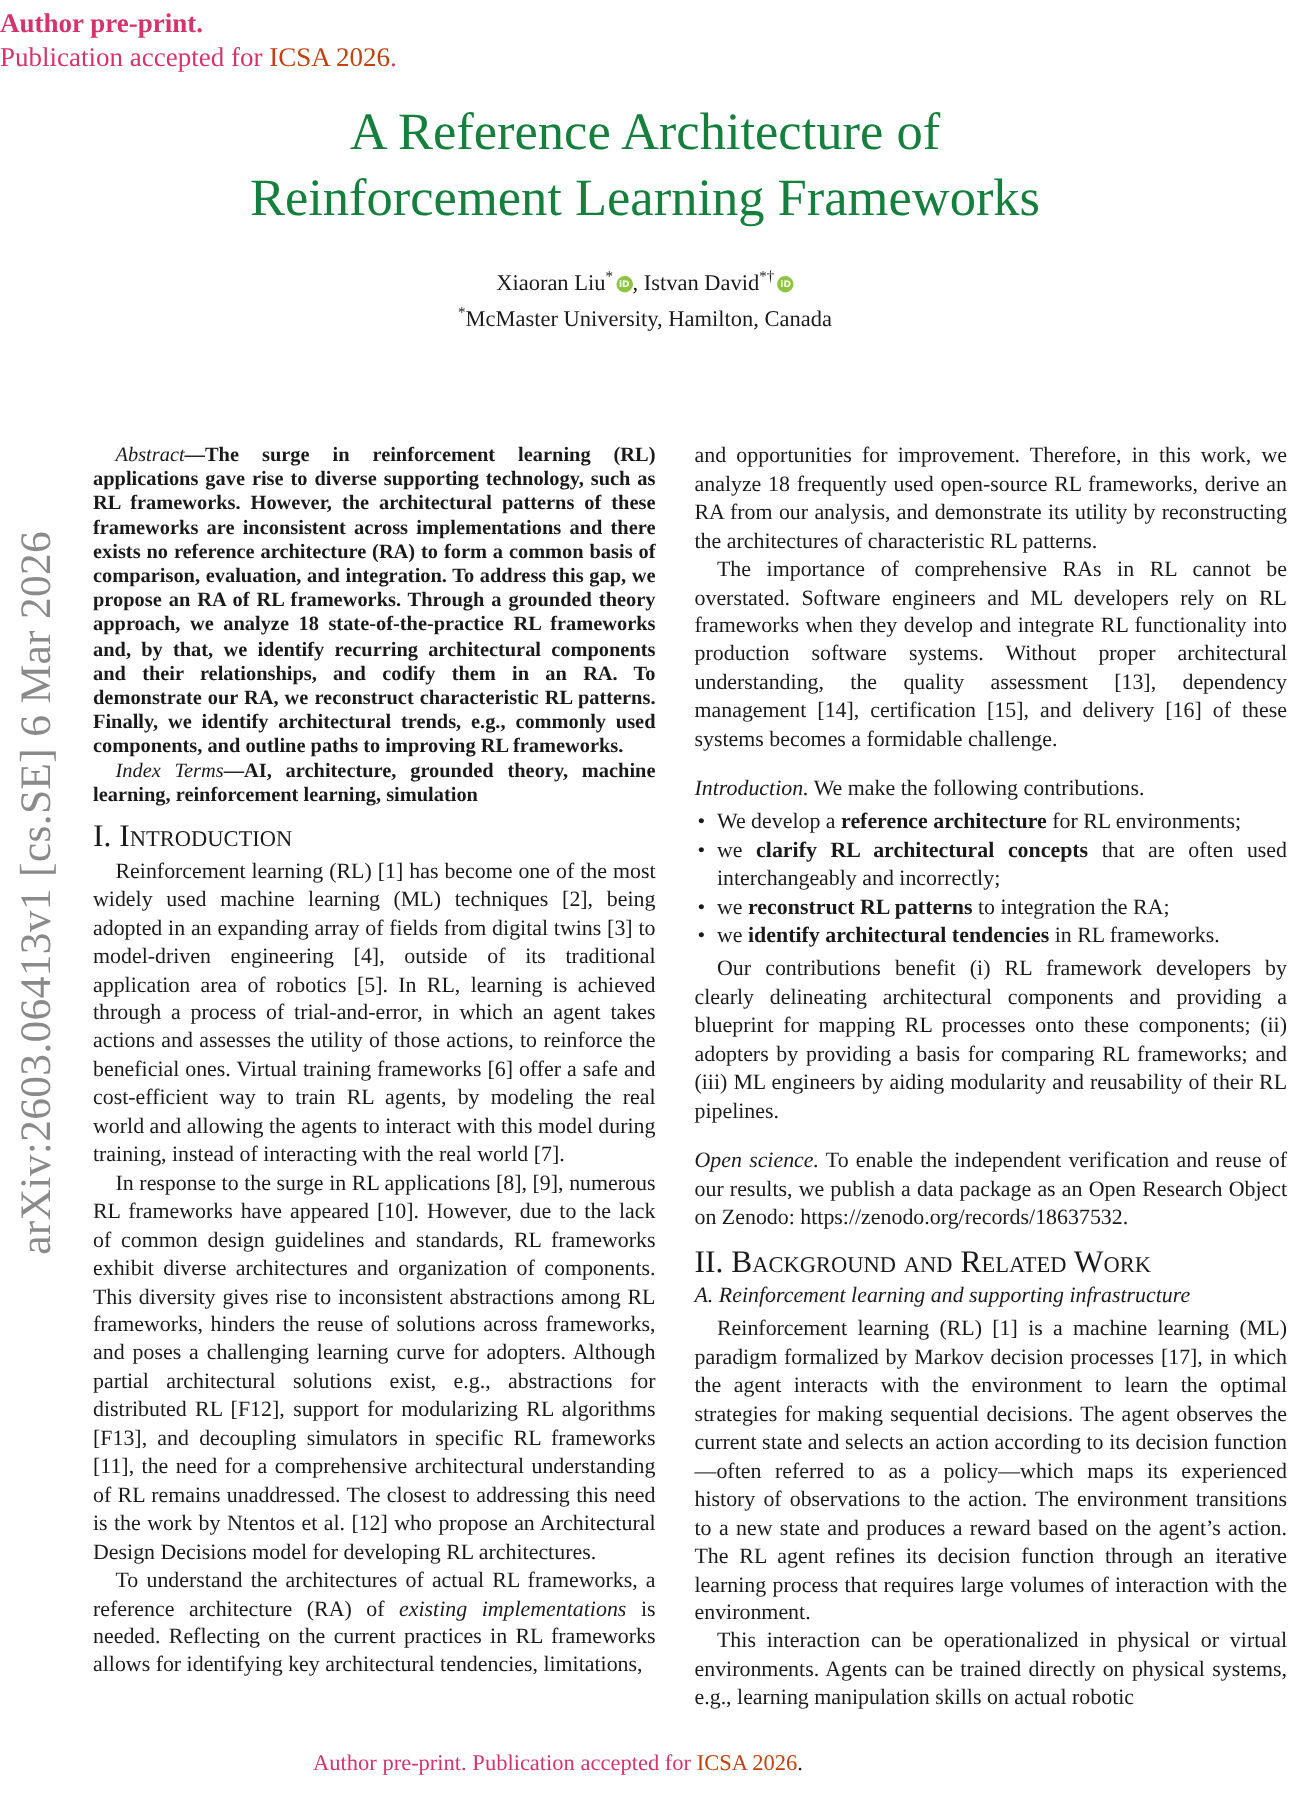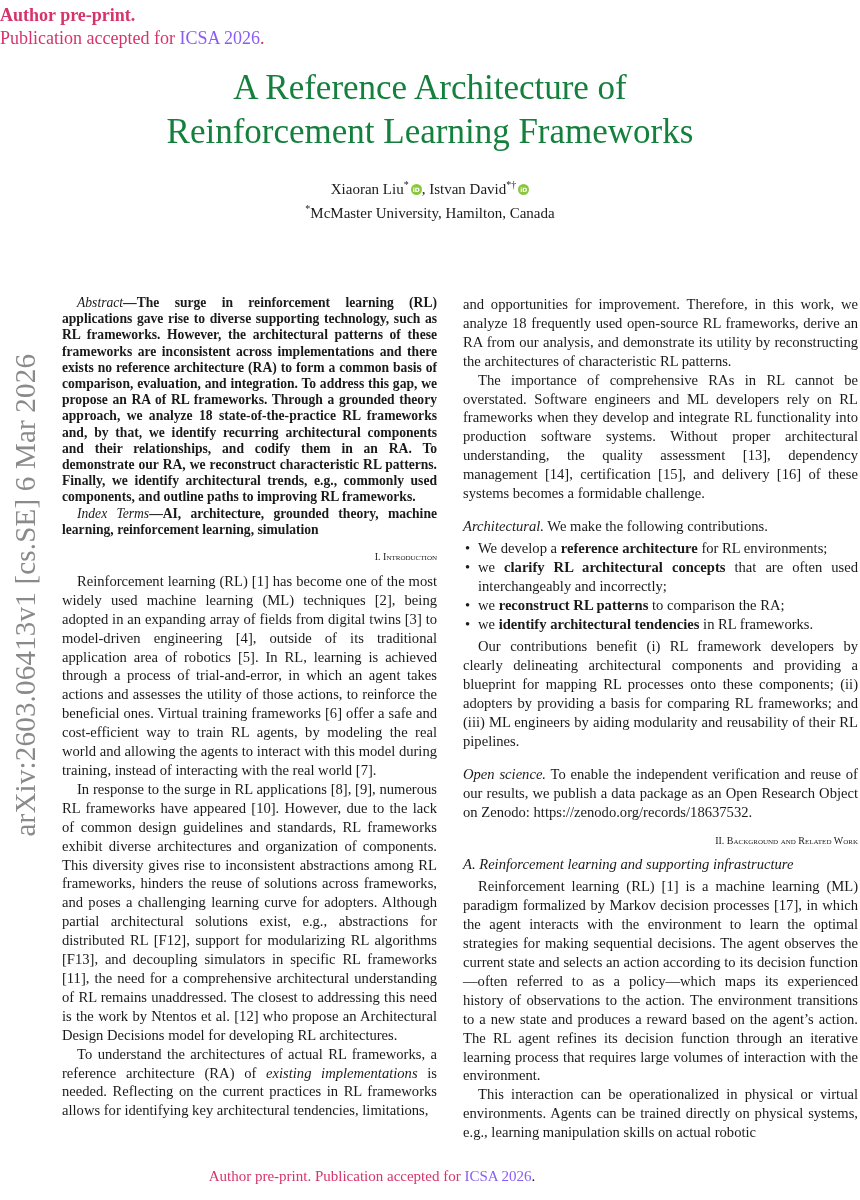--- a/index.html
+++ b/index.html
@@ -1,38 +1,38 @@
 <!DOCTYPE html>
 <html><head>
 <meta charset="utf-8">
 <style>
   html, body { margin: 0; padding: 0; background: #ffffff; }
   body { width: 860px; height: 1200px; position: relative; overflow: hidden;
          font-family: "Liberation Serif", "DejaVu Serif", serif; color: #1a1a1a; }
   .banner-top { position: absolute; top: 4px; left: 0; width: 860px; text-align: left; line-height: 23px; }
   .banner-top .l1 { font-weight: bold; font-size: 18px; color: #d6336c; }
   .banner-top .l2 { font-size: 18px; color: #d6336c; }
-  .accent-blue { color: #8b5cf6; }
+  .accent-blue { color: #c2410c; }
   .title { position: absolute; top: 66px; left: 0; width: 860px; text-align: center;
            font-size: 35px; line-height: 44px; color: #15803d; }
   .authors { position: absolute; top: 175px; left: 0; width: 860px; text-align: center;
              font-size: 15px; line-height: 20px; }
   .orcid { display: inline-block; width: 11px; height: 11px; border-radius: 50%; background: #8cc63f;
            color: #fff; font-family: "DejaVu Sans", sans-serif; font-size: 6px; line-height: 11px;
            text-align: center; vertical-align: 2px; margin-left: 2px; font-weight: bold; }
   sup { font-size: 10px; }
   .arxiv { position: absolute; left: -155px; top: 640px; width: 360px; transform: rotate(-90deg);
            transform-origin: center; font-size: 29px; color: #8a8a8a; white-space: nowrap; text-align: center; letter-spacing: 0.2px; }
   .col { position: absolute; top: 264px; font-size: 14.6px; line-height: 18.9px; text-align: justify; margin-top: 31px; }
   .col-left { left: 62px; width: 375px; }
   .col-right { left: 463px; width: 395px; }
   p { margin: 0; text-indent: 15px; }
   .abstract { font-weight: bold; font-size: 13.6px; line-height: 16.2px; }
   .abstract em { font-weight: normal; }
-  .sec-head { text-align: right; font-variant: small-caps; margin: 10px 0 5px; font-size: 10px; text-indent: 0; }
+  .sec-head { text-align: left; font-variant: small-caps; margin: 10px 0 5px; font-size: 21px; text-indent: 0; }
   .subsec-head { font-style: italic; text-indent: 0; margin: 0 0 3px; }
   .para-head { text-indent: 0; }
   ul.contrib { margin: 3px 0 4px 0; padding-left: 15px; list-style: none; }
   ul.contrib li { position: relative; }
   ul.contrib li::before { content: "\2022"; position: absolute; left: -13px; }
   .gap { height: 14px; }
   .banner-bottom { position: absolute; top: 1168px; left: 0; width: 744px; text-align: center;
                    font-size: 15px; color: #d6336c; }
 </style>
 </head>
@@ -63,25 +63,25 @@
   <div class="sec-head">I. Introduction</div>
   <p>Reinforcement learning (RL) [1] has become one of the most widely used machine learning (ML) techniques [2], being adopted in an expanding array of fields from digital twins [3] to model-driven engineering [4], outside of its traditional application area of robotics [5]. In RL, learning is achieved through a process of trial-and-error, in which an agent takes actions and assesses the utility of those actions, to reinforce the beneficial ones. Virtual training frameworks [6] offer a safe and cost-efficient way to train RL agents, by modeling the real world and allowing the agents to interact with this model during training, instead of interacting with the real world [7].</p>
   <p>In response to the surge in RL applications [8], [9], numerous RL frameworks have appeared [10]. However, due to the lack of common design guidelines and standards, RL frameworks exhibit diverse architectures and organization of components. This diversity gives rise to inconsistent abstractions among RL frameworks, hinders the reuse of solutions across frameworks, and poses a challenging learning curve for adopters. Although partial architectural solutions exist, e.g., abstractions for distributed RL [F12], support for modularizing RL algorithms [F13], and decoupling simulators in specific RL frameworks [11], the need for a comprehensive architectural understanding of RL remains unaddressed. The closest to addressing this need is the work by Ntentos et al. [12] who propose an Architectural Design Decisions model for developing RL architectures.</p>
   <p><span>To understand the architectures of actual RL frameworks, a reference architecture (RA) of </span><em>existing implementations</em><span> is needed. Reflecting on the current practices in RL frameworks allows for identifying key architectural tendencies, limitations,</span></p>
 </div>
 
 <div class="col col-right">
   <p class="para-head">and opportunities for improvement. Therefore, in this work, we analyze 18 frequently used open-source RL frameworks, derive an RA from our analysis, and demonstrate its utility by reconstructing the architectures of characteristic RL patterns.</p>
   <p>The importance of comprehensive RAs in RL cannot be overstated. Software engineers and ML developers rely on RL frameworks when they develop and integrate RL functionality into production software systems. Without proper architectural understanding, the quality assessment [13], dependency management [14], certification [15], and delivery [16] of these systems becomes a formidable challenge.</p>
   <div class="gap"></div>
-  <p class="para-head"><em>Architectural.</em><span> We make the following contributions.</span></p>
+  <p class="para-head"><em>Introduction.</em><span> We make the following contributions.</span></p>
   <ul class="contrib">
     <li><span>We develop a </span><b>reference architecture</b><span> for RL environments;</span></li>
     <li><span>we </span><b>clarify RL architectural concepts</b><span> that are often used interchangeably and incorrectly;</span></li>
-    <li><span>we </span><b>reconstruct RL patterns</b><span> to comparison the RA;</span></li>
+    <li><span>we </span><b>reconstruct RL patterns</b><span> to integration the RA;</span></li>
     <li><span>we </span><b>identify architectural tendencies</b><span> in RL frameworks.</span></li>
   </ul>
   <p>Our contributions benefit (i) RL framework developers by clearly delineating architectural components and providing a blueprint for mapping RL processes onto these components; (ii) adopters by providing a basis for comparing RL frameworks; and (iii) ML engineers by aiding modularity and reusability of their RL pipelines.</p>
   <div class="gap"></div>
   <p class="para-head"><em>Open science.</em><span> To enable the independent verification and reuse of our results, we publish a data package as an Open Research Object on Zenodo: https://zenodo.org/records/18637532.</span></p>
   <div class="sec-head">II. Background and Related Work</div>
   <p class="subsec-head">A. Reinforcement learning and supporting infrastructure</p>
   <p>Reinforcement learning (RL) [1] is a machine learning (ML) paradigm formalized by Markov decision processes [17], in which the agent interacts with the environment to learn the optimal strategies for making sequential decisions. The agent observes the current state and selects an action according to its decision function—often referred to as a policy—which maps its experienced history of observations to the action. The environment transitions to a new state and produces a reward based on the agent’s action. The RL agent refines its decision function through an iterative learning process that requires large volumes of interaction with the environment.</p>
   <p>This interaction can be operationalized in physical or virtual environments. Agents can be trained directly on physical systems, e.g., learning manipulation skills on actual robotic</p>
 </div>

